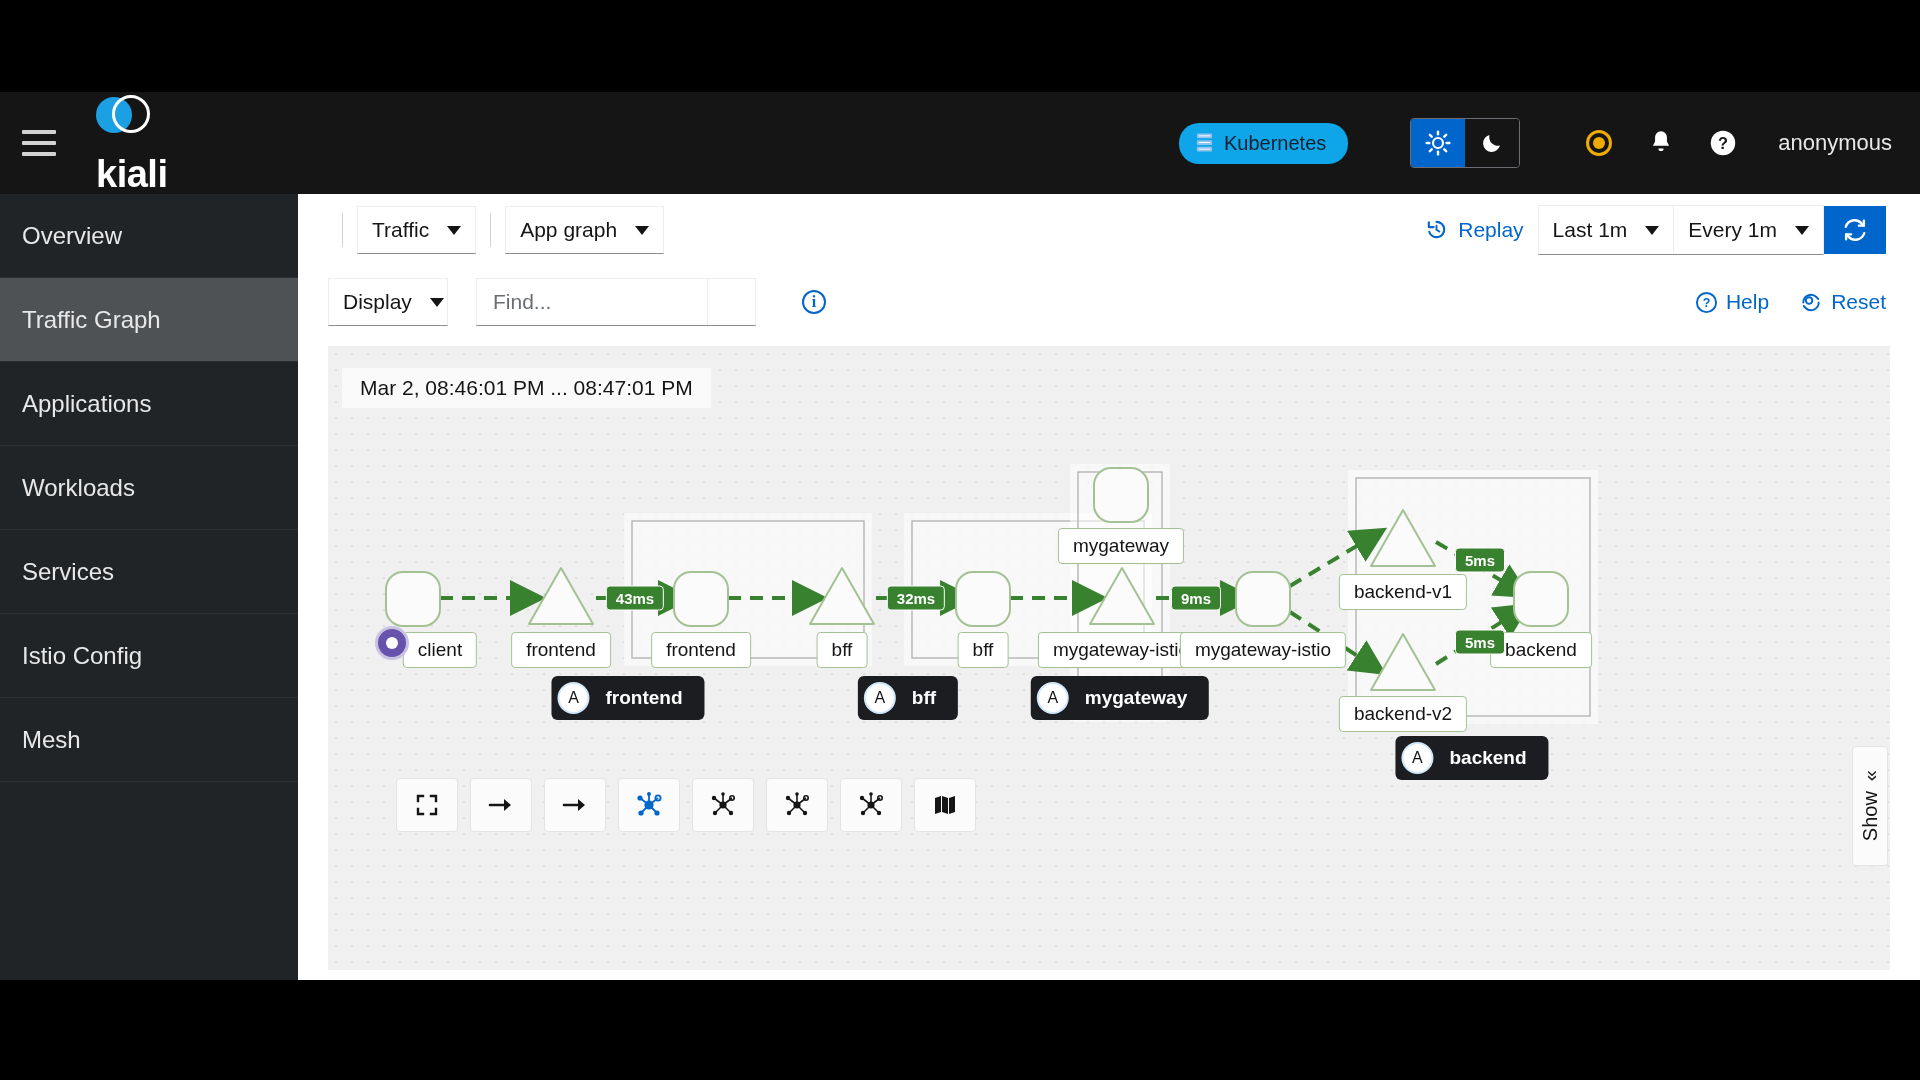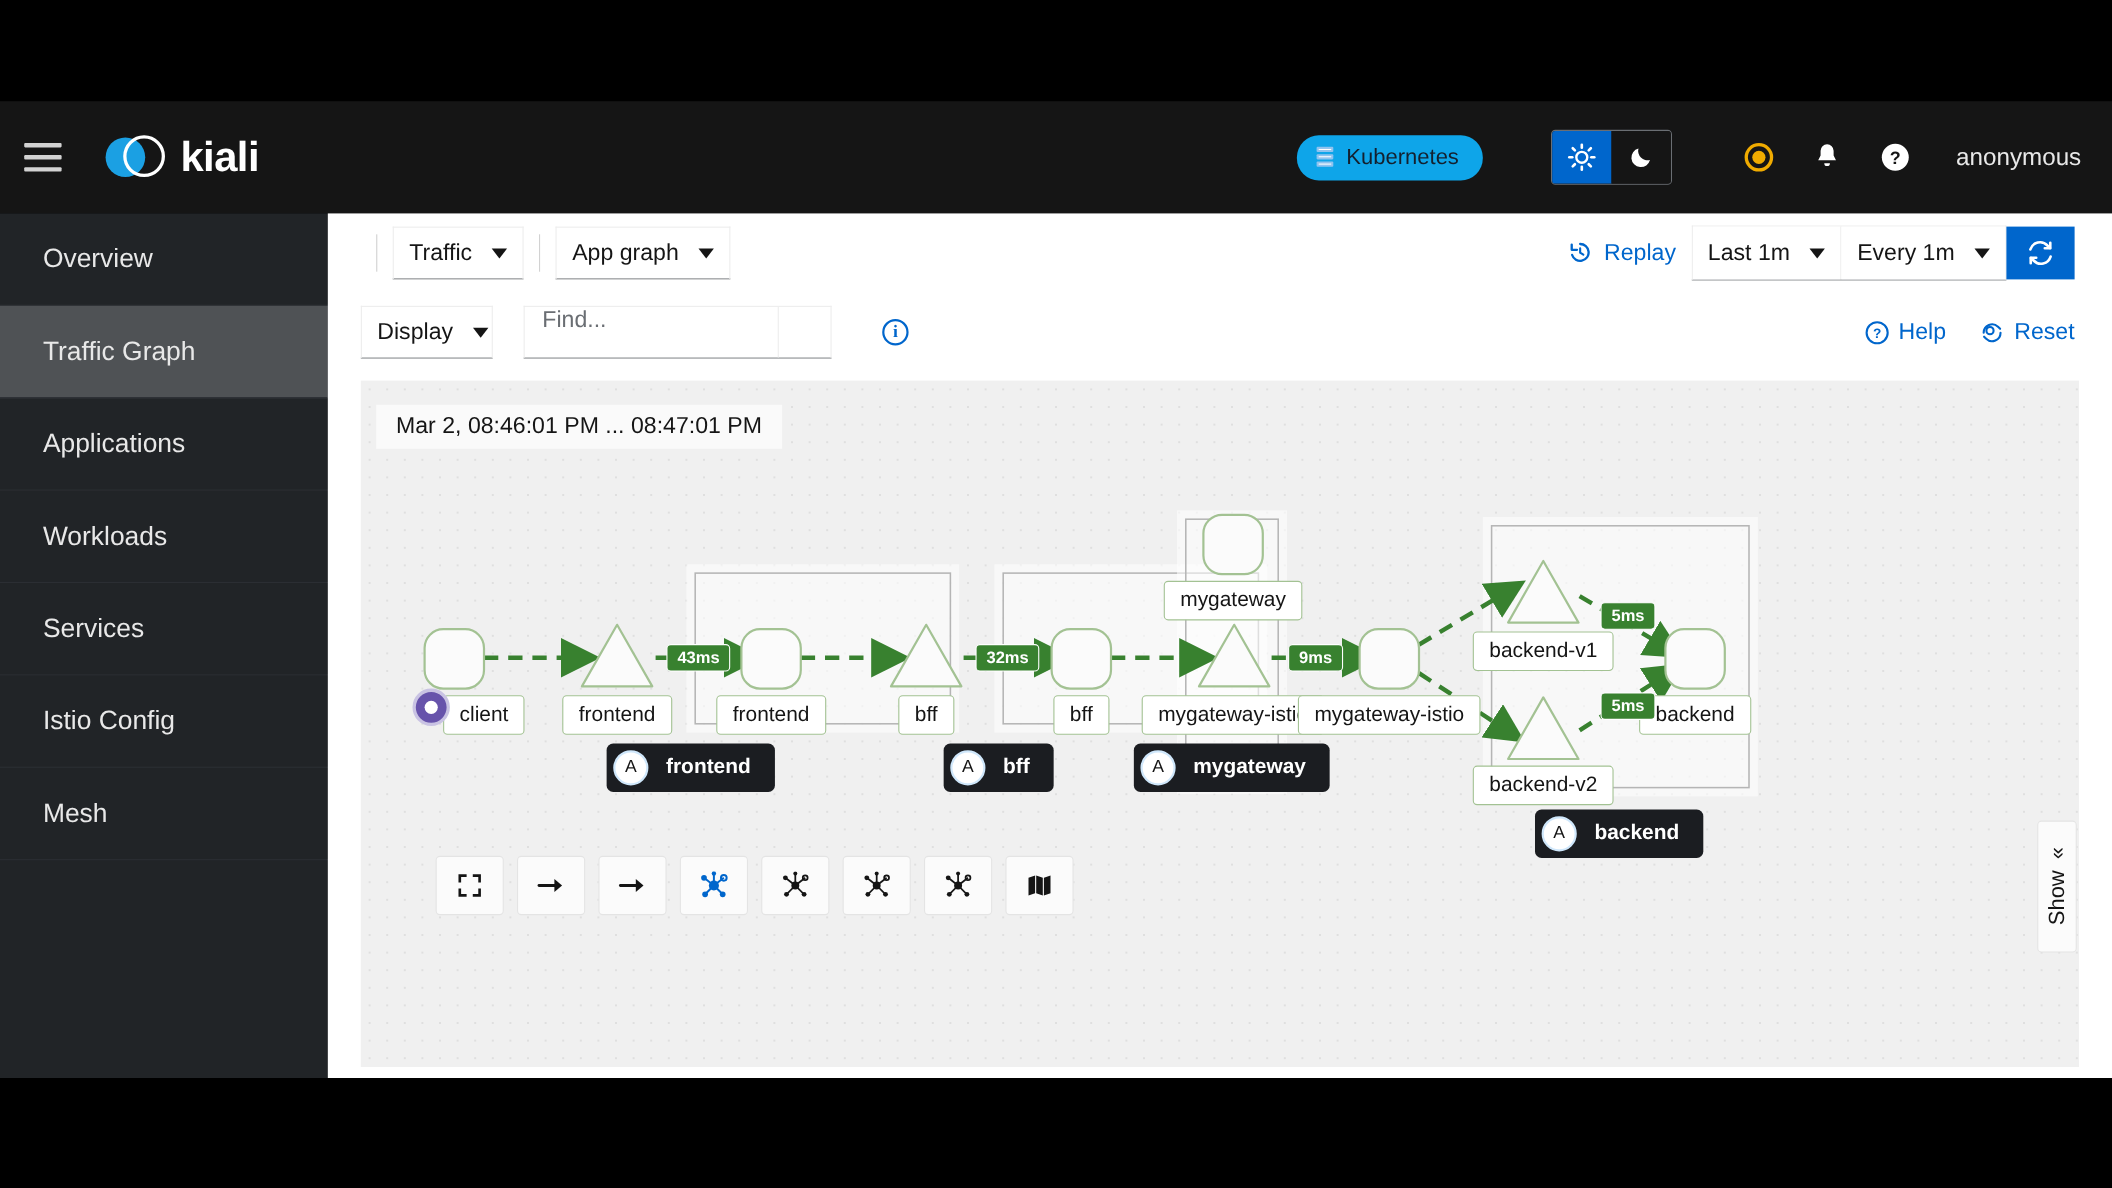--- a/index.html
+++ b/index.html
@@ -12,21 +12,21 @@
   .screen { position: relative; width: 1920px; height: 1080px; background: #000; }
 
   
   .masthead {
     position: absolute; left: 0; top: 92px; width: 1920px; height: 102px;
     background: #151515; display: flex; align-items: center;
   }
   .hamburger { width: 34px; height: 26px; margin-left: 22px; margin-right: 40px;
     display: flex; flex-direction: column; justify-content: space-between; cursor: pointer; }
   .hamburger span { display: block; height: 4px; background: #d2d2d2; border-radius: 1px; }
-  .brand { display: flex; align-items: center; gap: 14px; }
+  .brand { display: flex; align-items: flex-start; gap: 14px; flex-direction: column; }
   .brand-logo { position: relative; width: 54px; height: 48px; }
   .brand-logo .c1 { position: absolute; left: 0; top: 6px; width: 36px; height: 36px;
     border-radius: 50%; background: #1ba0e3; }
   .brand-logo .c2 { position: absolute; left: 16px; top: 4px; width: 38px; height: 38px;
     border-radius: 50%; border: 3px solid #fff; background: transparent; }
   .brand-name { color: #fff; font-size: 38px; font-weight: 700; letter-spacing: -0.5px; }
 
   .masthead-right { margin-left: auto; display: flex; align-items: center; gap: 0; padding-right: 28px; }
   .k8s-pill {
     display: flex; align-items: center; gap: 10px;
@@ -43,42 +43,42 @@
 
   .hdr-ico { width: 62px; height: 48px; display: flex; align-items: center; justify-content: center;
     cursor: pointer; }
   .ring-ico { width: 26px; height: 26px; border-radius: 50%; border: 3px solid #f0ab00;
     display: flex; align-items: center; justify-content: center; }
   .ring-ico i { width: 12px; height: 12px; border-radius: 50%; background: #f0ab00; display: block; }
   .username { color: #e8e8e8; font-size: 22px; margin-left: 24px; }
 
   
   .sidebar { position: absolute; left: 0; top: 194px; width: 298px; height: 786px; background: #212427; }
-  .nav-item { height: 84px; display: flex; align-items: center; padding-left: 39px;
+  .nav-item { height: 84px; display: flex; align-items: center; padding-left: 22px;
     color: #e8e8e8; font-size: 24px; cursor: pointer; border-bottom: 1px solid #2b2e33; }
   .nav-item.active { background: #4f5255; }
 
   
   .main { position: absolute; left: 298px; top: 194px; width: 1622px; height: 786px; background: #fff; }
 
   .toolbar1 { position: absolute; left: 0; top: 0; width: 1622px; height: 72px; display: flex;
     align-items: center; padding: 0 34px 0 30px; }
   .toolbar2 { position: absolute; left: 0; top: 72px; width: 1622px; height: 72px; display: flex;
     align-items: center; padding: 0 34px 0 30px; }
 
   .sel {
     height: 48px; display: flex; align-items: center; gap: 18px; padding: 0 14px;
     border: 1px solid #ededed; border-bottom: 1px solid #8a8d90; background: #fff;
     font-size: 21px; color: #151515; cursor: pointer; white-space: nowrap;
   }
   .sel .caret { width: 0; height: 0; border-left: 7px solid transparent; border-right: 7px solid transparent;
     border-top: 9px solid #151515; }
   .divider { width: 1px; height: 34px; background: #d2d2d2; margin: 0 14px; }
 
-  .txtin { height: 48px; display: flex; align-items: flex-start; border: 1px solid #ededed;
+  .txtin { height: 48px; display: flex; align-items: center; border: 1px solid #ededed;
     border-bottom: 1px solid #8a8d90; background: #fff; }
   .txtin .ph { padding: 0 16px; font-size: 21px; color: #6a6e73; width: 230px; }
   .txtin .btn { width: 48px; height: 46px; display: flex; align-items: center; justify-content: center;
     border-left: 1px solid #ededed; cursor: pointer; }
 
   .info-ico { width: 24px; height: 24px; border-radius: 50%; border: 2px solid #0066cc; color: #0066cc;
     font-size: 16px; font-weight: 700; display: flex; align-items: center; justify-content: center;
     margin-left: 22px; font-family: "Liberation Serif", serif; cursor: pointer; }
 
   .link { display: flex; align-items: center; gap: 8px; color: #0066cc; font-size: 21px; cursor: pointer; }

